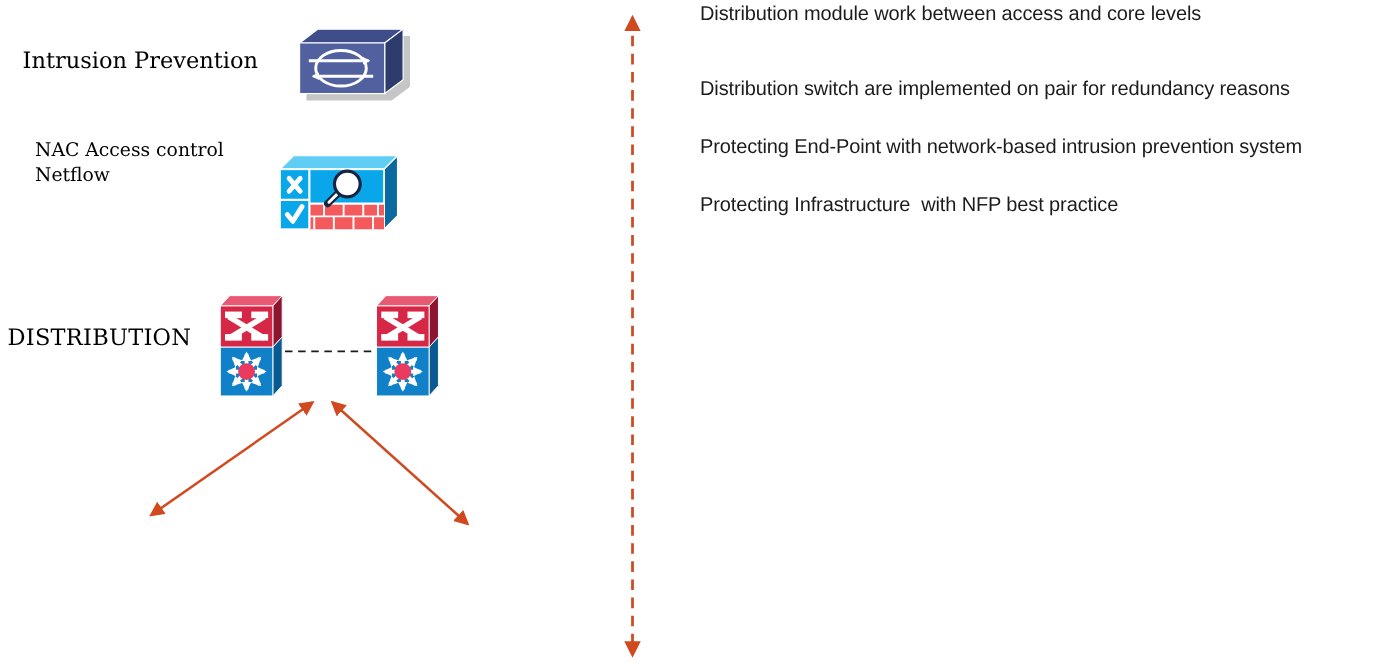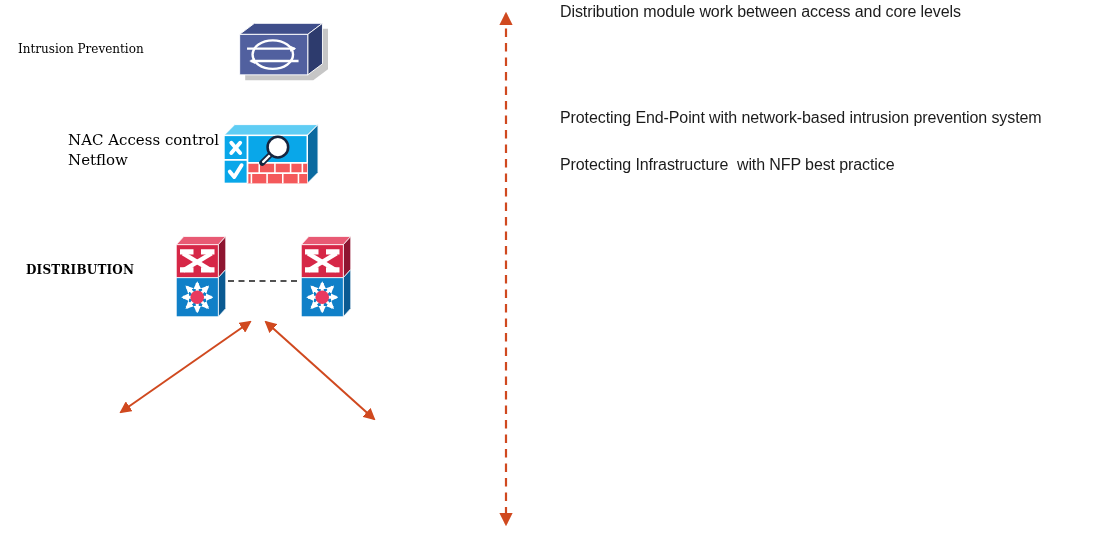--- a/index.html
+++ b/index.html
@@ -3,25 +3,25 @@
 <meta charset="utf-8">
 <style>
   html,body{margin:0;padding:0;background:#ffffff;}
   #canvas{
     position:relative;width:1110px;height:536px;background:#ffffff;
     font-family:"Liberation Sans",sans-serif;overflow:hidden;
   }
   .abs{position:absolute;}
   .serif-label{
     font-family:"DejaVu Serif","Liberation Serif",serif;
-    color:#000;font-size:12px;line-height:20px;
+    color:#000;font-size:18px;line-height:20px;
   }
   #ips-label{left:18px;top:39px;}
-  #nac-label{left:28px;top:130px;font-size:15px;margin-left:40px;}
-  #dist-label{left:26px;top:261px;font-size:12px;line-height:19.5px;letter-spacing:.2px;font-weight:bold;}
+  #nac-label{left:28px;top:110px;font-size:15px;}
+  #dist-label{left:6px;top:261px;font-size:18px;line-height:19.5px;letter-spacing:.2px;}
   #ips-icon{left:236px;top:18px;}
   #nac-icon{left:222px;top:122px;}
   #switch-left{left:171px;top:235px;}
   #switch-right{left:296px;top:235px;}
   #connector-layer{left:0;top:0;pointer-events:none;}
   .ellipse{
     border-radius:50%;display:flex;align-items:center;justify-content:center;
     background:#fff;box-sizing:border-box;
     font-size:16.5px;color:#15151f;
   }
@@ -151,16 +151,17 @@
       </marker>
     </defs>
     <line x1="228" y1="281" x2="300" y2="281" stroke="#1a1a1a" stroke-width="1.4" stroke-dasharray="6 4.5"></line>
     <line x1="250" y1="322" x2="121" y2="412" stroke="#d0491f" stroke-width="2" marker-start="url(#ao)" marker-end="url(#ao)"></line>
     <line x1="266" y1="322" x2="374" y2="419" stroke="#d0491f" stroke-width="2" marker-start="url(#ao)" marker-end="url(#ao)"></line>
     <line x1="506" y1="14" x2="506" y2="524" stroke="#d0491f" stroke-width="2.2" stroke-dasharray="8.5 6" marker-start="url(#ao)" marker-end="url(#ao)"></line>
   </svg>
 
 
   <div id="note-0" class="abs note">Distribution module work between access and core levels</div>
+  <div id="note-1" class="abs note">Distribution switch are implemented on pair for redundancy reasons</div>
   <div id="note-3" class="abs note">Protecting Infrastructure  with NFP best practice</div>
   <div id="note-2" class="abs note">Protecting End-Point with network-based intrusion prevention system</div>
 
 </div>
 
 </body></html>

